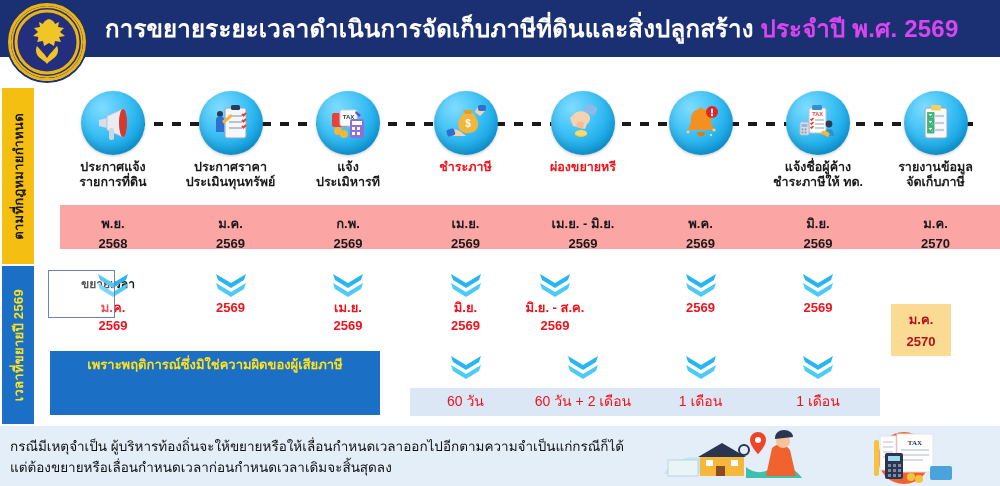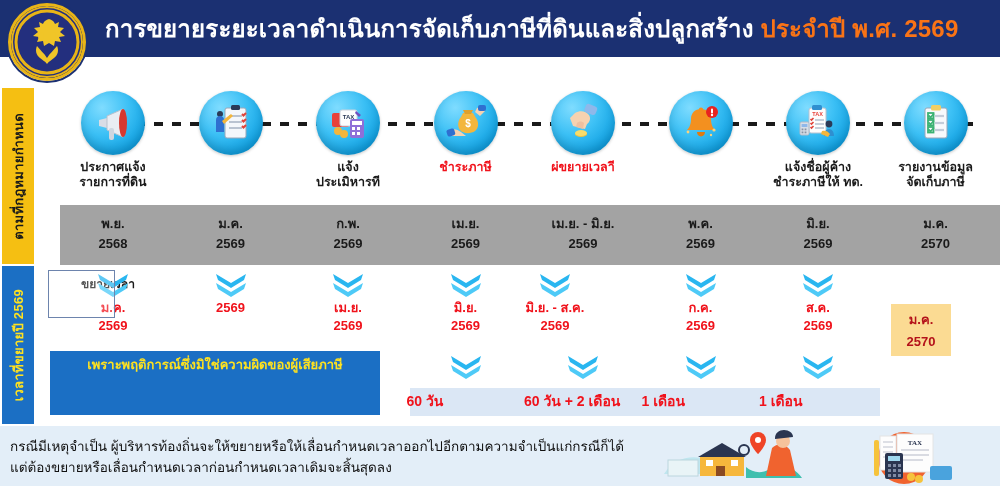--- a/index.html
+++ b/index.html
@@ -24,21 +24,21 @@
   }
   .header-title {
     margin-left: 105px;
     color: #ffffff;
     font-size: 24px;
     font-weight: bold;
     letter-spacing: .2px;
     white-space: nowrap;
   }
   .header-title .year {
-    color: #f97316;
+    color: #d946ef;
   }
 
   .emblem {
     position: absolute;
     left: 8px; top: 3px;
     width: 78px; height: 78px;
     border-radius: 50%;
     background: radial-gradient(circle at 42% 36%, #3a4a9c 0%, #23307e 52%, #161f5c 100%);
     border: 3px solid #e8b417;
     box-shadow: 0 0 0 2px #1b3072;
@@ -111,22 +111,22 @@
     color: #1a1a1a;
     line-height: 15px;
     white-space: pre-line;
   }
   .step-label.hl { color: #f0121b; }
 
   
   .dateband {
     position: absolute;
     left: 60px; top: 205px;
-    width: 940px; height: 60px;
-    background: #a3a3a3;
+    width: 940px; height: 44px;
+    background: #fca5a5;
   }
   .datecell {
     position: absolute;
     top: 9px;
     width: 118px;
     text-align: center;
     font-size: 13px;
     font-weight: bold;
     color: #1a1a1a;
     line-height: 20px;
@@ -202,24 +202,24 @@
     left: 410px; top: 388px;
     width: 470px; height: 28px;
     background: #dbe7f5;
   }
   .durrow { position: absolute; left: 60px; top: 352px; width: 940px; height: 64px; }
   .durcell { position: absolute; top: 0; width: 118px; text-align: center; }
   .durtext {
     position: absolute;
     top: 38px;
     font-size: 14px;
-    font-weight: bold;
+    font-weight: normal;
     color: #f0121b;
     white-space: nowrap;
-    text-align: left;
+    text-align: center;
   }
 
   
   .footer {
     position: absolute;
     left: 0; top: 426px;
     width: 1000px; height: 60px;
     background: #e3eef8;
     padding-left: 33px;
   }
@@ -296,20 +296,22 @@
                 <path d="M31 11l1.5 1.5L35 10"></path>
                 <path d="M31 17l1.5 1.5L35 16"></path>
                 <path d="M31 23l1.5 1.5L35 22"></path>
               </g>
               <circle cx="9" cy="11" r="3" fill="#2b3a57"></circle>
               <path d="M5 17c0-3 2-4 4-4s4 1 4 4v12H5z" fill="#2f6fd0"></path>
               <path d="M11 18l9-7 2 2-9 8z" fill="#f3b63c"></path>
             </g>
           </svg>
         </div>
+    <div class="step-label">ประกาศราคา
+ประเมินทุนทรัพย์</div>
   </div>
       <div class="step" style="left:229px">
     <div class="bubble">
           <svg width="40" height="40" viewBox="0 0 40 40">
             <g>
               <rect x="4" y="10" width="17" height="14" rx="2" fill="#e8413a"></rect>
               <rect x="12" y="7" width="17" height="16" rx="2" fill="#fdfdfd" stroke="#cbd2dc"></rect>
               <text x="20.5" y="16" font-size="6" text-anchor="middle" fill="#2b3a57" font-weight="bold" font-family="Liberation Sans, sans-serif">TAX</text>
               <rect x="22" y="16" width="14" height="19" rx="2" fill="#8f6fd8"></rect>
               <g fill="#ffffff">
@@ -351,21 +353,21 @@
           <svg width="40" height="40" viewBox="0 0 40 40">
             <g>
               <path d="M12 10c5-3 11-2 14 2 2 3 1 7-2 9l-2 5-12-3-3-8z" fill="#f6d2b0"></path>
               <path d="M14 20c2-2 5-2 7 0l-1 6-7-2z" fill="#eec0a0"></path>
               <rect x="22" y="2" width="12" height="9" rx="3" fill="#8fb8ea" transform="rotate(22 28 6)"></rect>
               <ellipse cx="18" cy="31" rx="6" ry="3" fill="#f3c33c"></ellipse>
               <ellipse cx="18" cy="30" rx="6" ry="3" fill="#f9dc6a"></ellipse>
             </g>
           </svg>
         </div>
-    <div class="step-label hl">ผ่ขยายเวลาี</div>
+    <div class="step-label hl">ผ่องขยายหรี</div>
   </div>
       <div class="step" style="left:581.5px">
     <div class="bubble">
           <svg width="40" height="40" viewBox="0 0 40 40">
             <g>
               <path d="M20 6c6 0 10 4 10 10 0 6 2 9 4 11H6c2-2 4-5 4-11 0-6 4-10 10-10z" fill="#f3901f"></path>
               <path d="M20 4.5a2.2 2.2 0 1 1 0 4.4 2.2 2.2 0 0 1 0-4.4z" fill="#f3901f"></path>
               <path d="M16 29h8c0 2.6-1.8 4.4-4 4.4s-4-1.8-4-4.4z" fill="#e07b12"></path>
               <g fill="#fdd37a">
                 <circle cx="33" cy="27" r="1.6"></circle>
@@ -518,29 +520,27 @@
   <path d="M2 11l15 9L32 11l-2 6-13 8-13-8z" fill="#4ecaf7"></path>
 </svg>
     <div class="extdate">มิ.ย. - ส.ค.</div>
     <div class="extdate">2569</div>
   </div>
       <div class="extcell" style="left:581.5px">
     <svg class="chev" width="34" height="26" viewBox="0 0 34 26">
   <path d="M2 2l15 9L32 2l-2 6-13 8-13-8z" fill="#29b6f0"></path>
   <path d="M2 11l15 9L32 11l-2 6-13 8-13-8z" fill="#4ecaf7"></path>
 </svg>
-    <div class="extdate">ก.ค.</div>
     <div class="extdate">2569</div>
   </div>
       <div class="extcell" style="left:699px">
     <svg class="chev" width="34" height="26" viewBox="0 0 34 26">
   <path d="M2 2l15 9L32 2l-2 6-13 8-13-8z" fill="#29b6f0"></path>
   <path d="M2 11l15 9L32 11l-2 6-13 8-13-8z" fill="#4ecaf7"></path>
 </svg>
-    <div class="extdate">ส.ค.</div>
     <div class="extdate">2569</div>
   </div>
     </div>
 </div>
 <div class="selbox"></div>
 <div class="jan-chip">
   <div>ม.ค.</div>
   <div>2570</div>
 </div>
 

